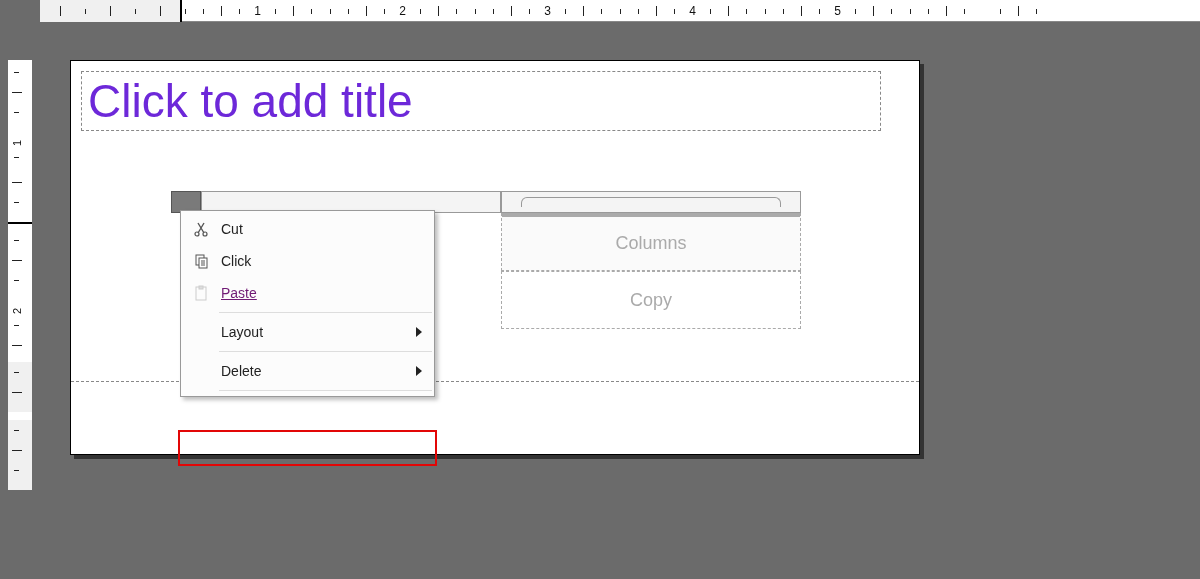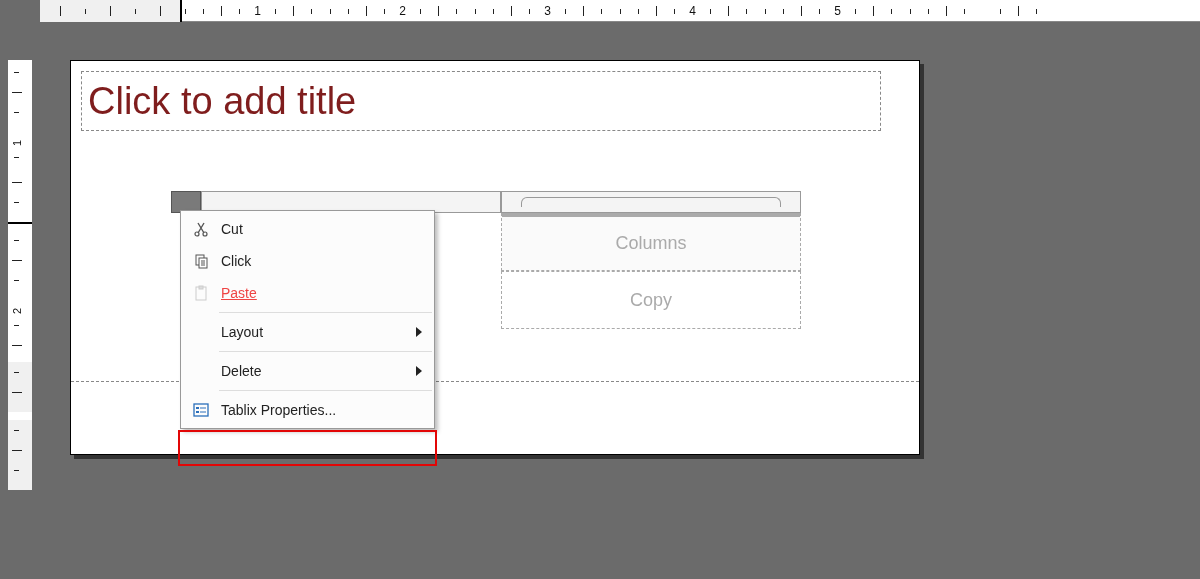--- a/index.html
+++ b/index.html
@@ -131,23 +131,23 @@
   }
 
   .title-box {
     position: absolute;
     left: 10px; top: 10px;
     width: 800px; height: 60px;
     border: 1px dashed #888;
     display: flex;
     align-items: center;
     padding-left: 6px;
-    font-size: 38px;
+    font-size: 46px;
     font-weight: 300;
-    color: #7f1d1d;
+    color: #6d28d9;
   }
 
   
   .tablix {
     position: absolute;
     left: 100px;
     top: 130px;
   }
   .tablix-corner {
     position: absolute;
@@ -229,21 +229,21 @@
     font-size: 14px;
     color: #222;
   }
   .context-menu .item {
     display: flex;
     align-items: center;
     height: 32px;
     padding: 0 12px 0 0;
     position: relative;
   }
-  .context-menu .item.disabled { color: #ef4444; text-decoration: underline; }
+  .context-menu .item.disabled { color: #701a75; text-decoration: underline; }
   .context-menu .icon-slot {
     width: 40px;
     display: flex;
     align-items: center;
     justify-content: center;
   }
   .context-menu .label { flex: 1; }
   .context-menu .submenu-arrow {
     width: 0; height: 0;
     border-top: 5px solid transparent;
@@ -449,27 +449,15 @@
     <span class="label">Layout</span>
     <span class="submenu-arrow"></span>
   </div>
   <div class="sep"></div>
   <div class="item">
     <span class="icon-slot"></span>
     <span class="label">Delete</span>
     <span class="submenu-arrow"></span>
   </div>
   <div class="sep"></div>
-  <div class="item">
-    <span class="icon-slot">
-      <svg class="ico" viewBox="0 0 16 16">
-          <rect x="1" y="2" width="14" height="12" fill="none" stroke="#2a6fbb" stroke-width="1.3"></rect>
-          <rect x="3" y="5" width="3" height="2" fill="#2a6fbb"></rect>
-          <line x1="7" y1="6" x2="13" y2="6" stroke="#2a6fbb"></line>
-          <rect x="3" y="9" width="3" height="2" fill="#2a6fbb"></rect>
-          <line x1="7" y1="10" x2="13" y2="10" stroke="#2a6fbb"></line>
-        </svg>
-    </span>
-    <span class="label">Tablix Properties...</span>
-  </div>
 </div>
 
 <div class="highlight-box"></div>
 
 </body></html>

